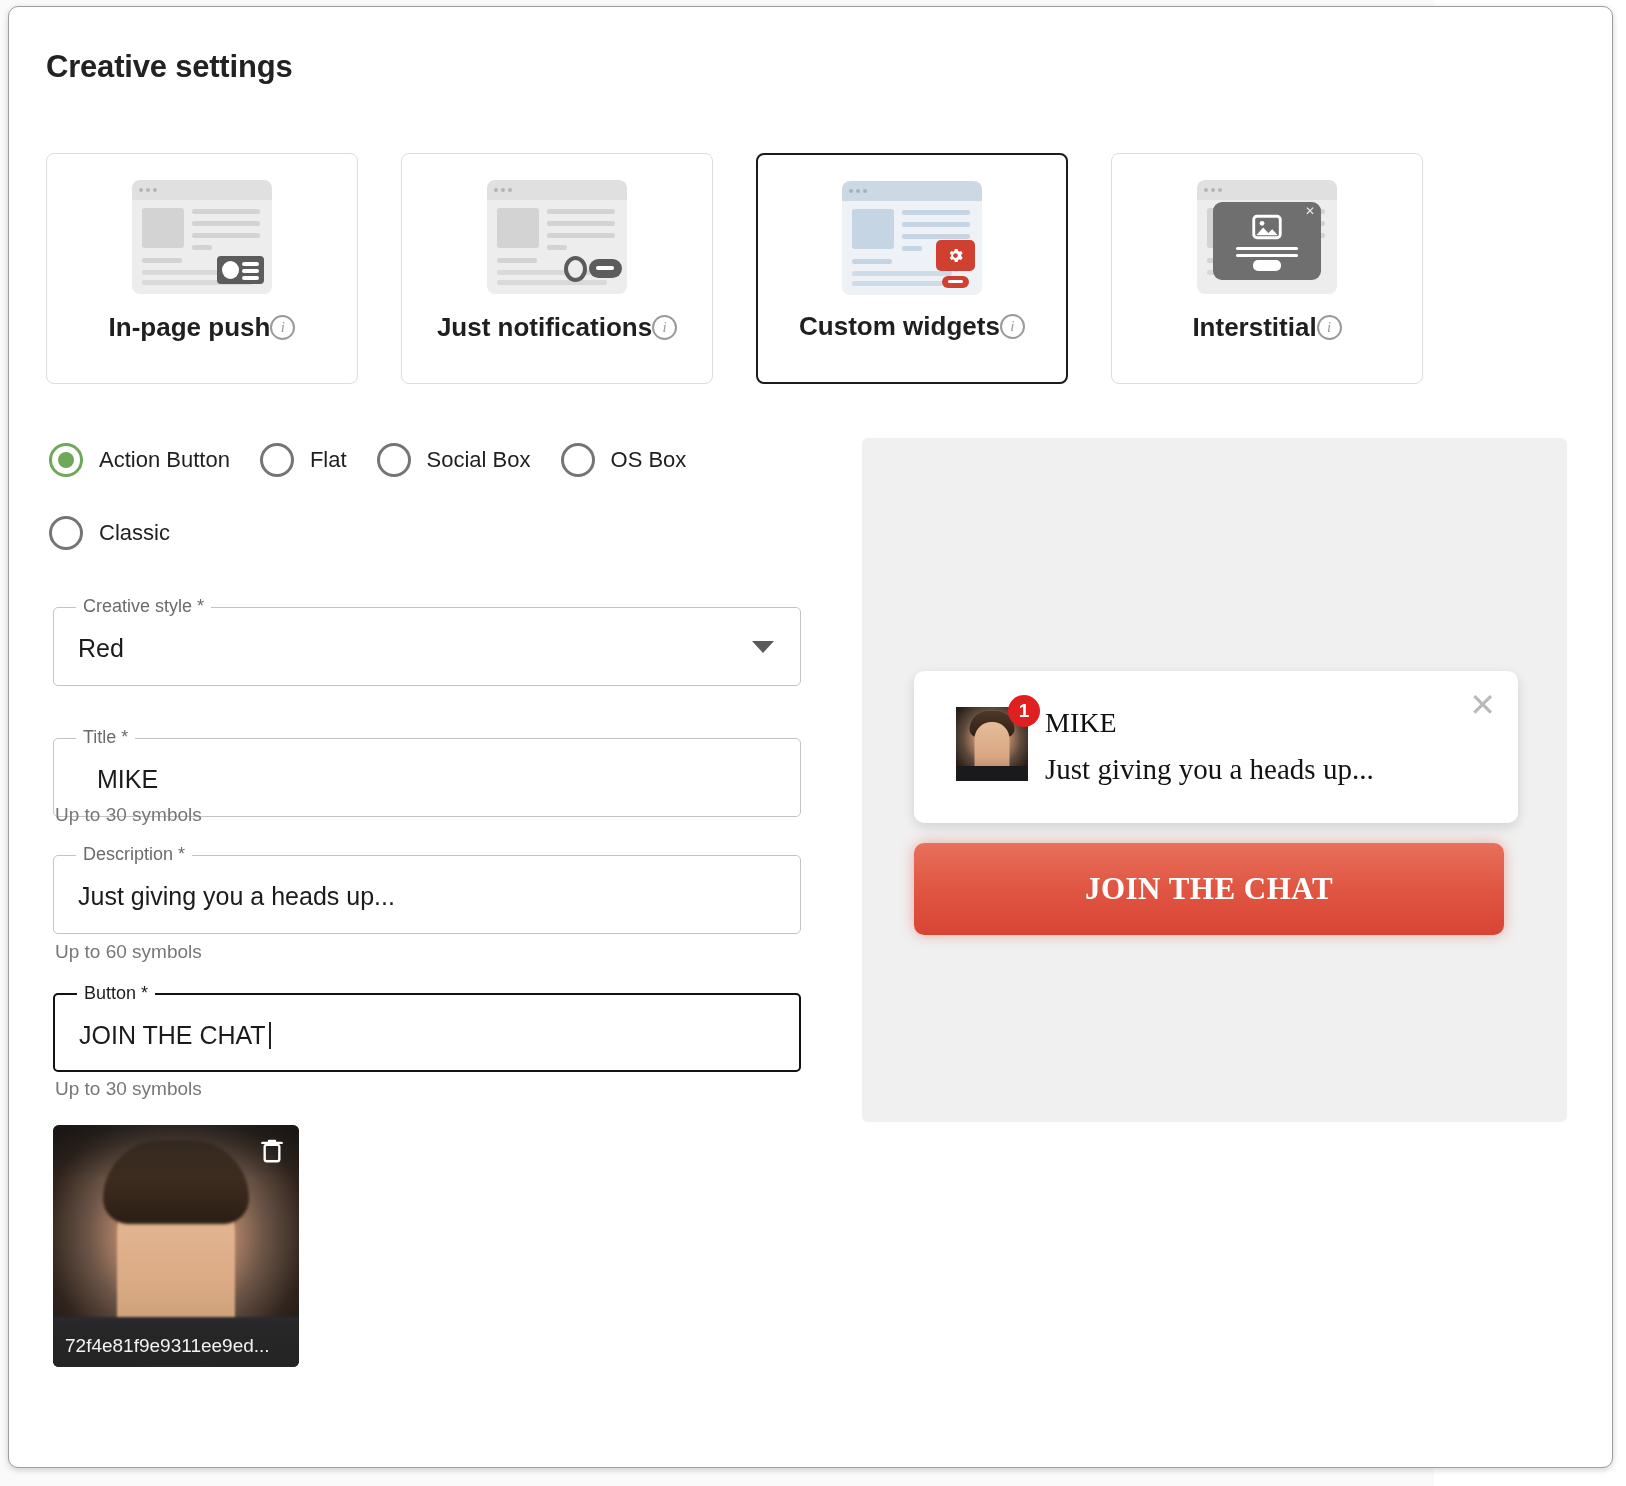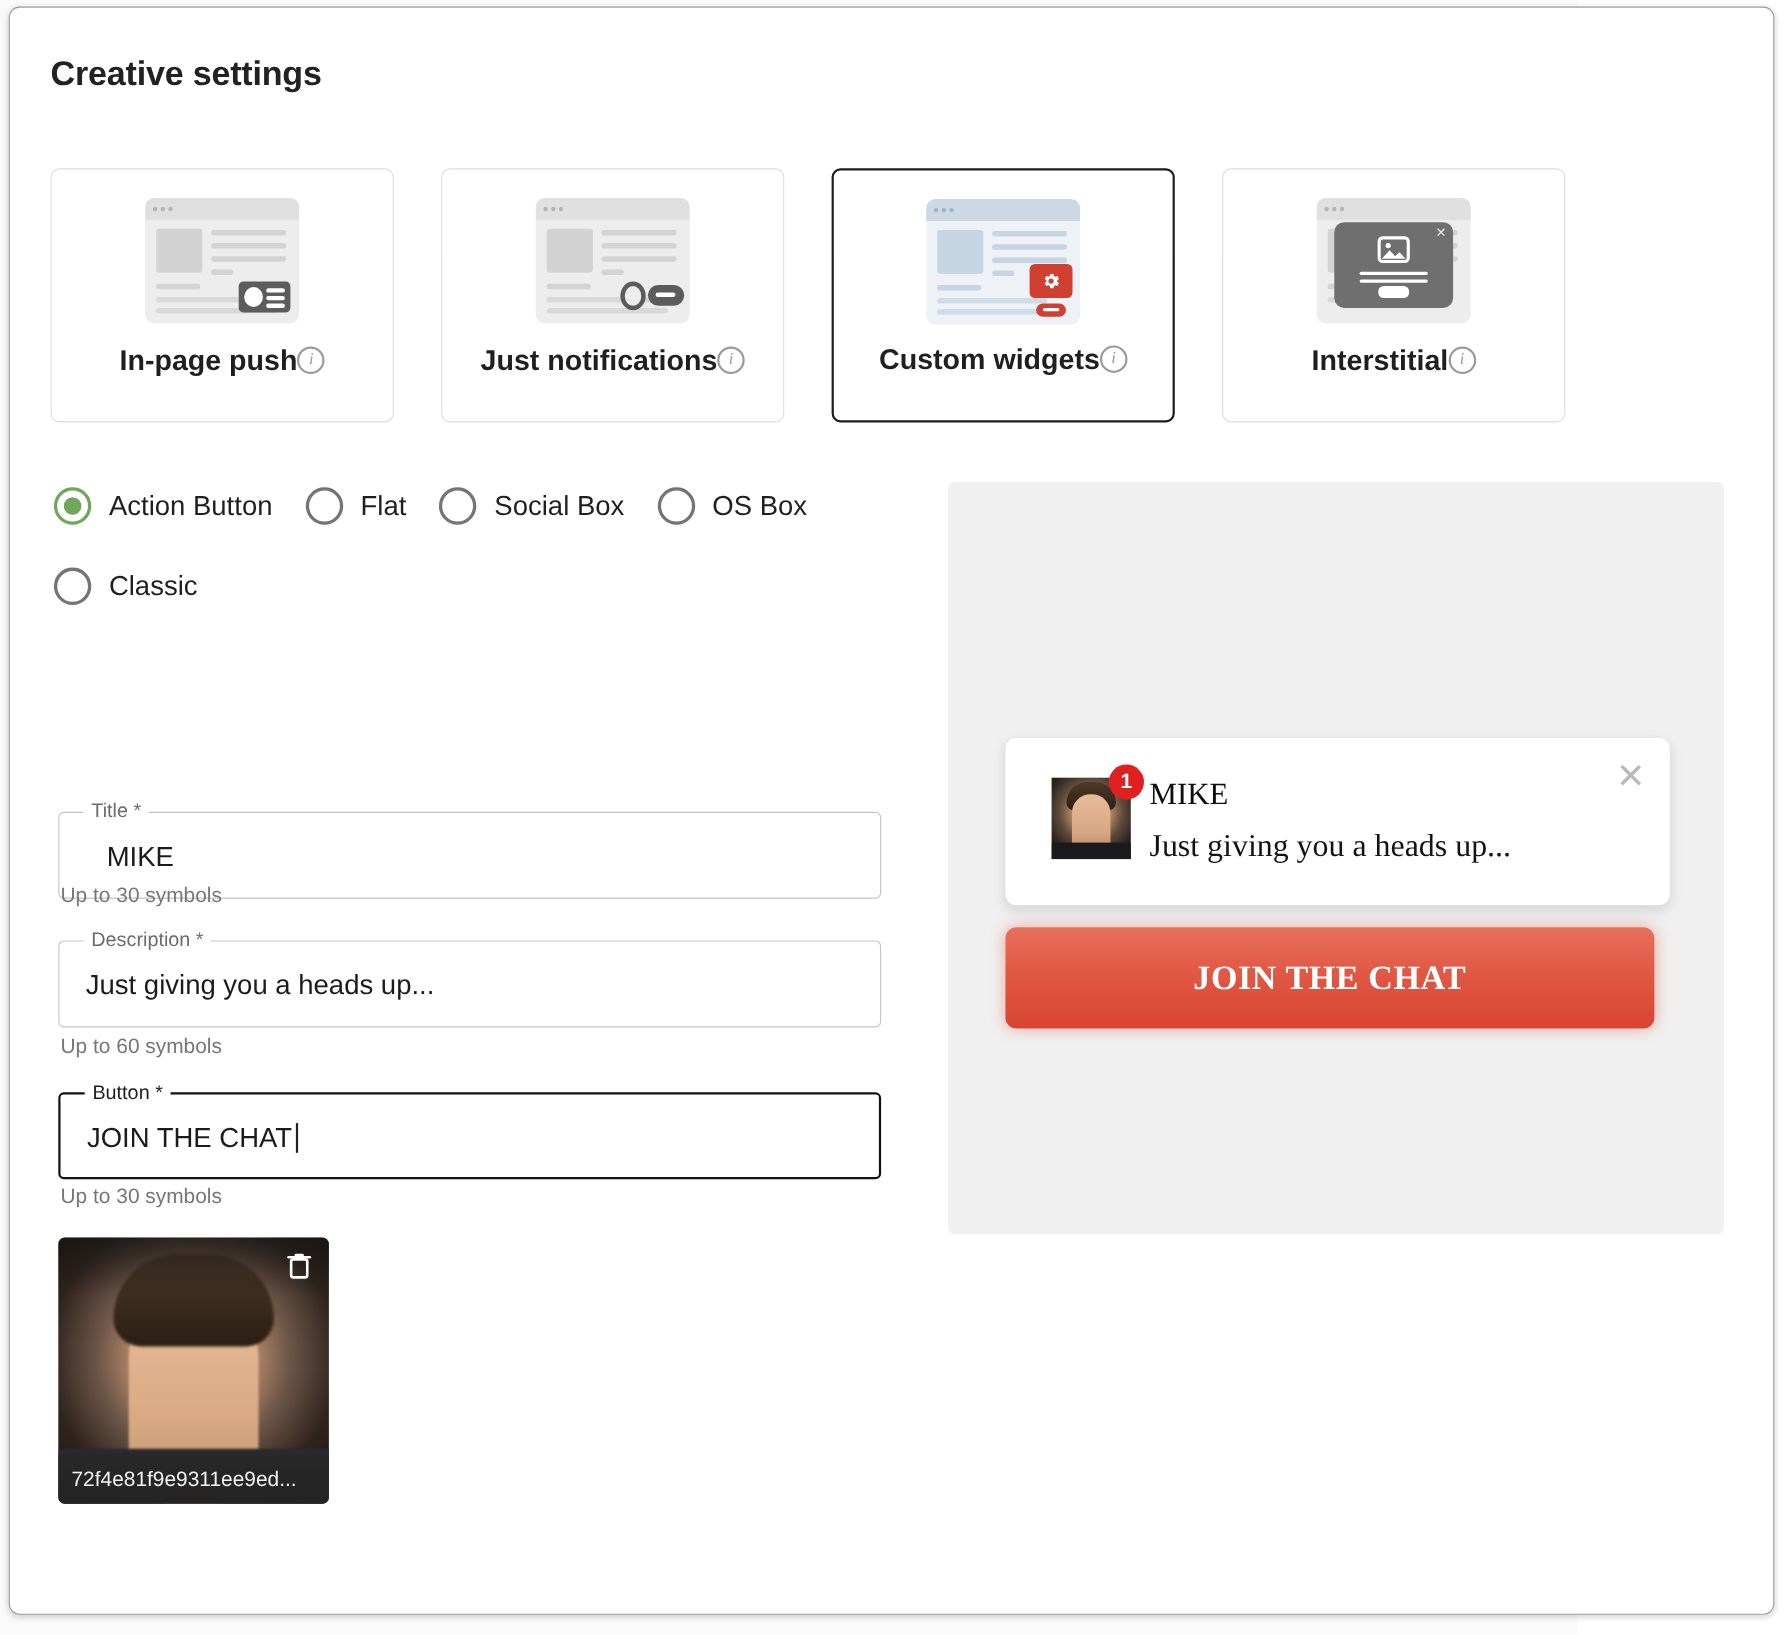--- a/index.html
+++ b/index.html
@@ -157,21 +157,21 @@
   }
   .radio-row.r1 { left:40px; top:436px; gap:0; }
   .radio-row.r2 { left:40px; top:509px; }
   .radio-item { display:flex; align-items:center; cursor:pointer; margin-right:30px; }
   .radio-circ {
     width:34px; height:34px; border:3px solid #757575; border-radius:50%;
     display:flex; align-items:center; justify-content:center; flex:none;
   }
   .radio-circ.on { border-color:#6fa85a; }
   .radio-circ.on:after { content:""; width:16px; height:16px; border-radius:50%; background:#6fa85a; }
-  .radio-label { margin-left:16px; font-size:25px; color:#1f1f1f; white-space:nowrap; }
+  .radio-label { margin-left:16px; font-size:22px; color:#1f1f1f; white-space:nowrap; }
 
   
   .field {
     position:absolute; left:44px; width:748px;
     border:1px solid #c4c4c4; border-radius:5px;
     background:#fff;
   }
   .field.focused { border:2px solid #121212; }
   .field .legend {
     position:absolute; left:22px; top:-12px;
@@ -456,20 +456,25 @@
       </div>
     </div>
 
     <div class="radio-row r2">
       <div class="radio-item">
         <div class="radio-circ"></div>
         <div class="radio-label">Classic</div>
       </div>
     </div>
 
+    <div class="field" style="top:600px; height:79px;">
+      <div class="legend">Creative style *</div>
+      <div class="value">Red</div>
+      <div class="dd-arrow"></div>
+    </div>
 
     <div class="field" style="top:731px; height:79px;padding-left:19px;">
       <div class="legend">Title *</div>
       <div class="value">MIKE</div>
     </div>
     <div class="hint" style="top:797px;">Up to 30 symbols</div>
 
     <div class="field" style="top:848px; height:79px;">
       <div class="legend">Description *</div>
       <div class="value">Just giving you a heads up...</div>

